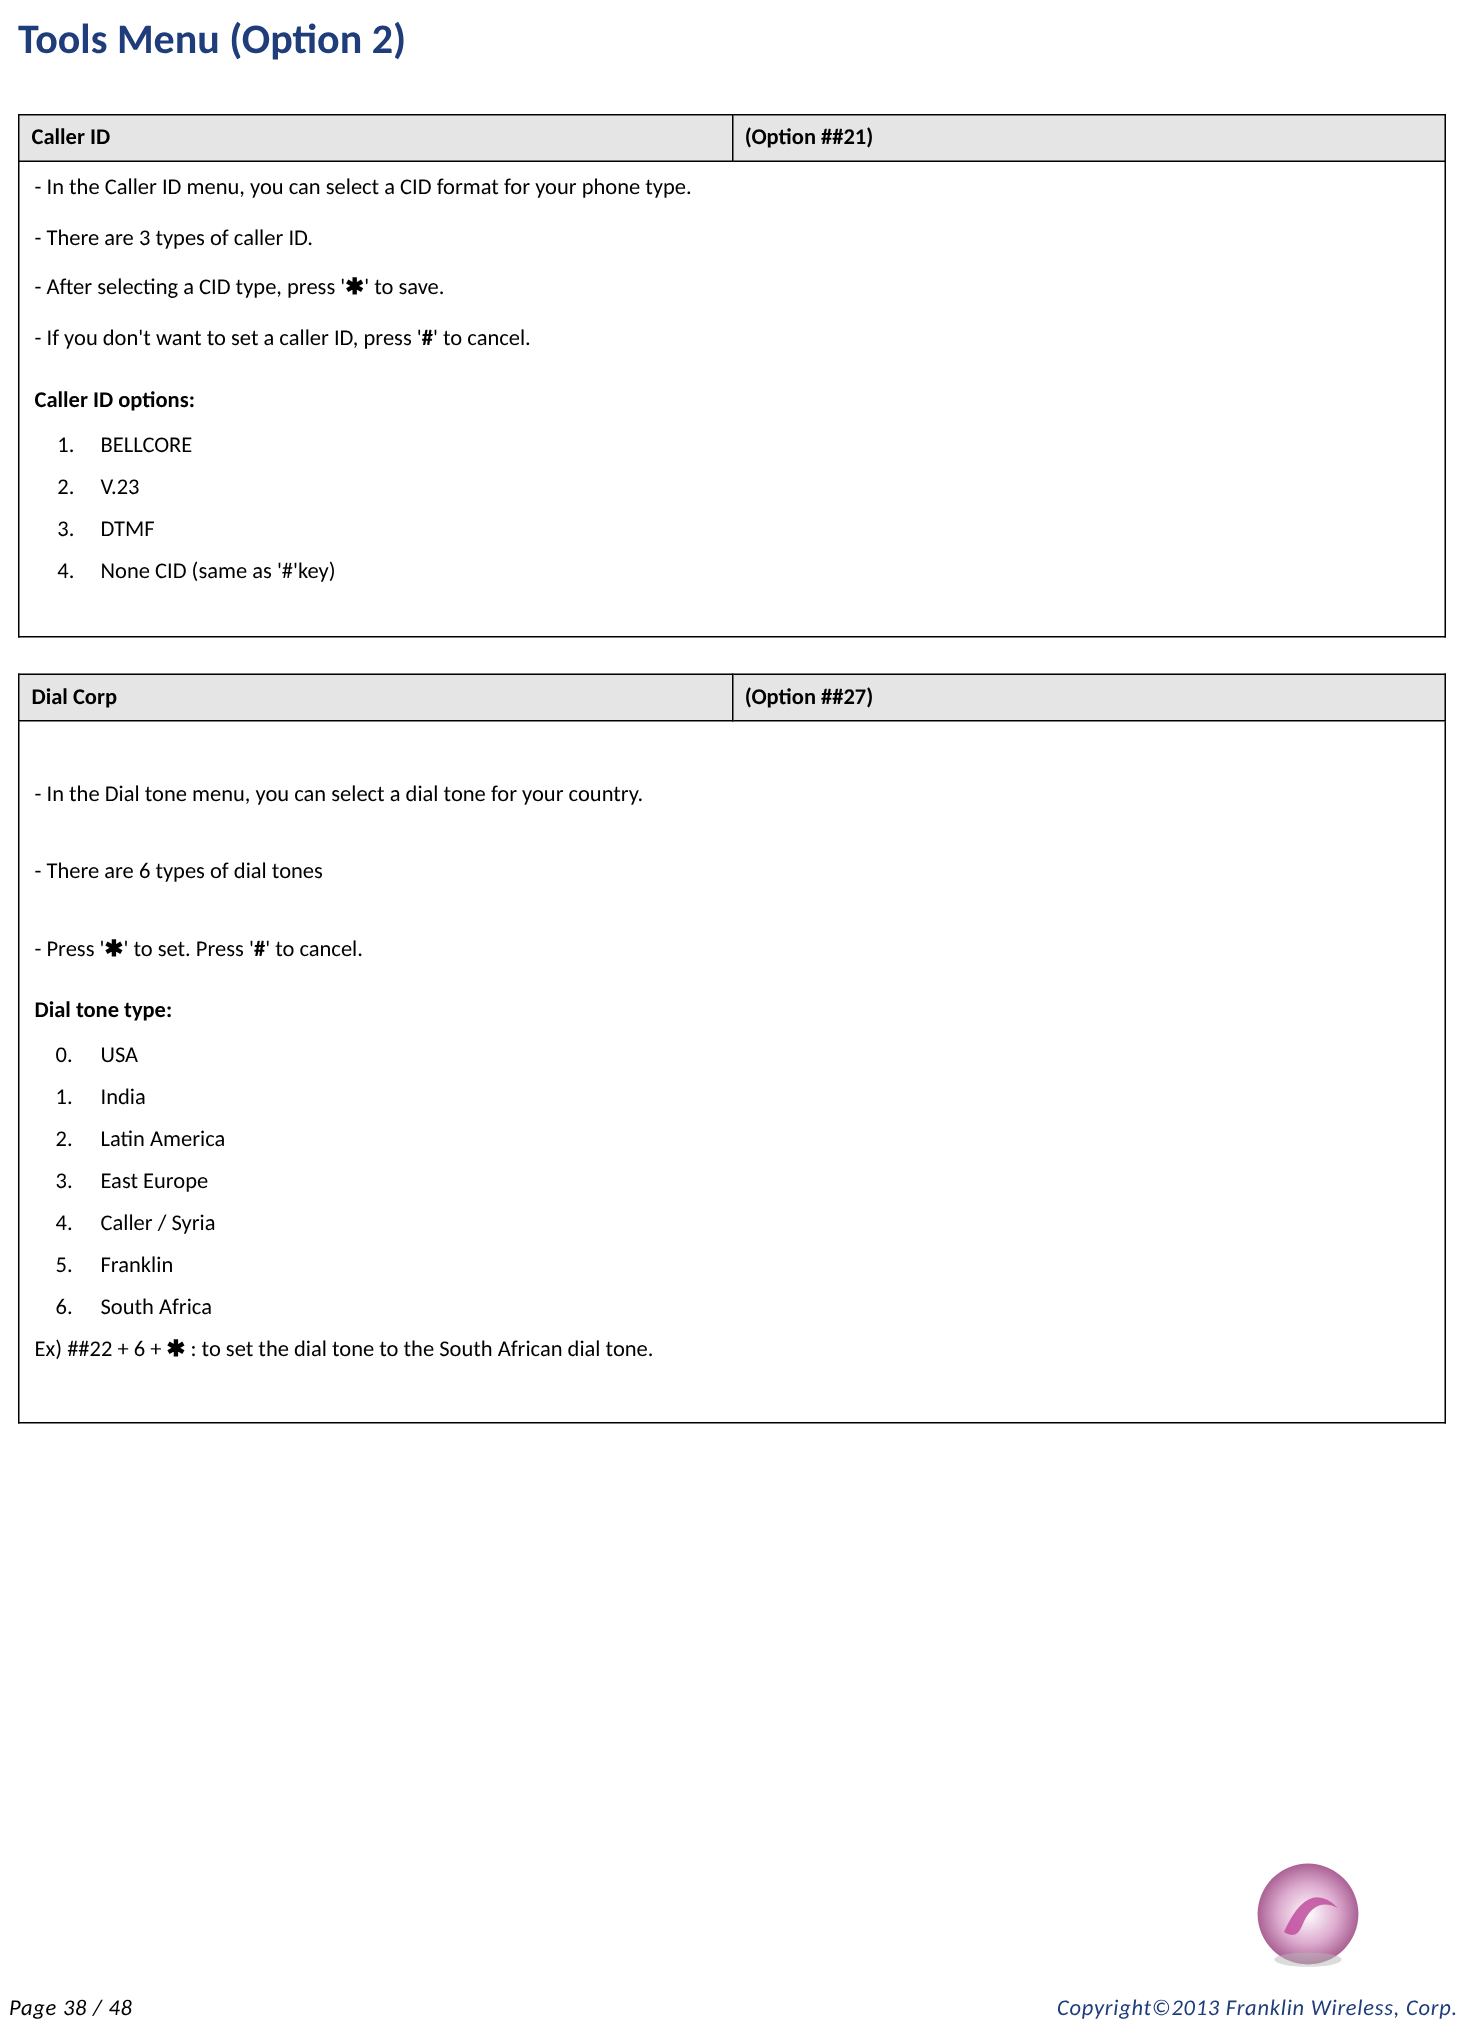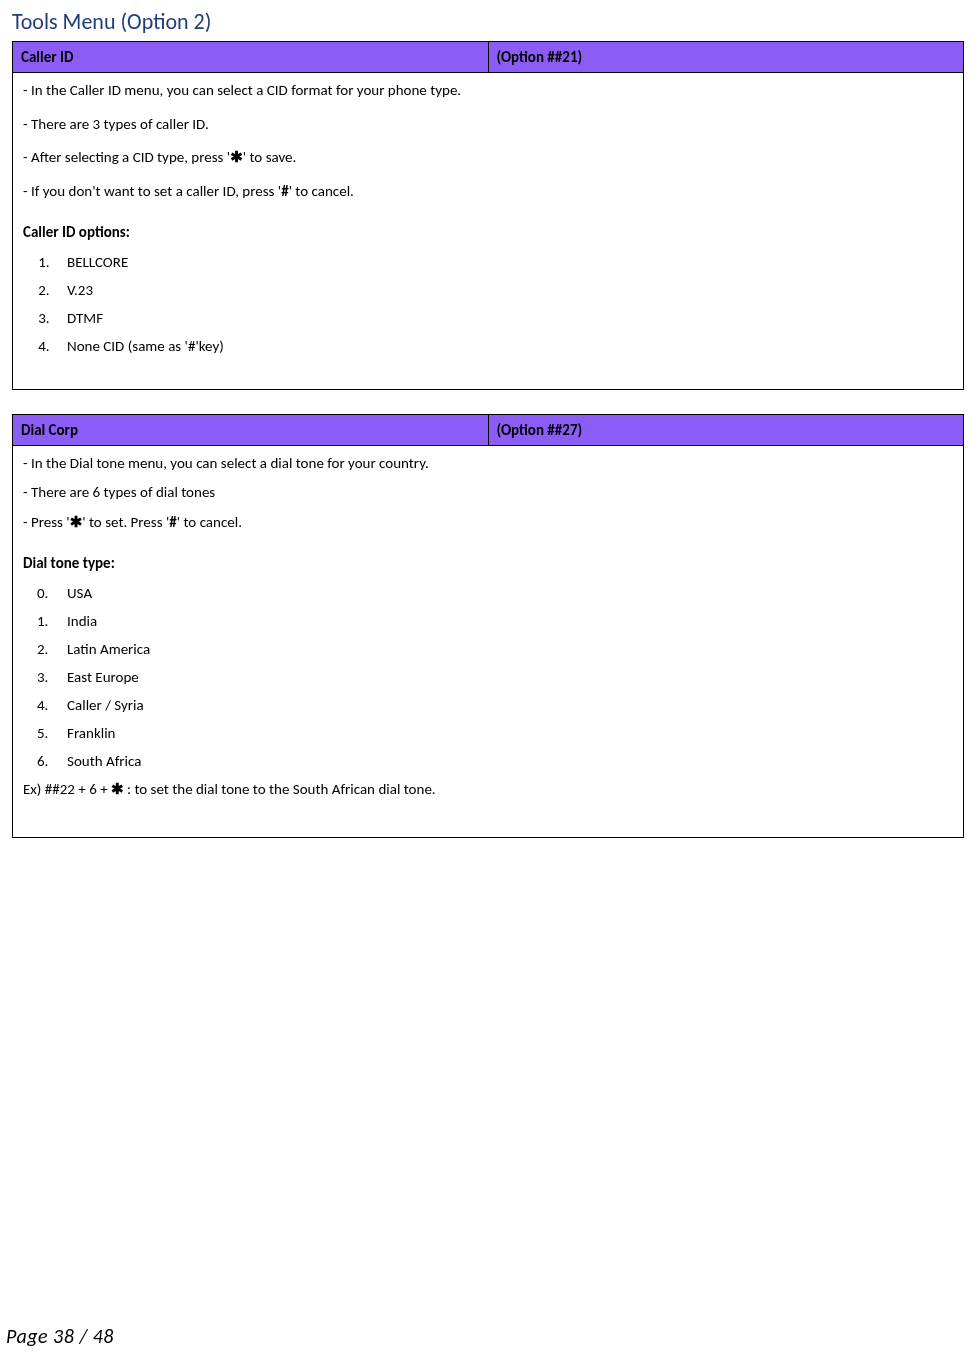--- a/index.html
+++ b/index.html
@@ -12,48 +12,48 @@
     height: 1356px;
     position: relative;
     box-sizing: border-box;
   }
   .page {
     padding: 8px 12px 0 12px;
     box-sizing: border-box;
   }
   h2.title {
     color: #1f3d7a;
-    font-size: 22px;
-    font-weight: normal;
-    margin: 0 0 6px 0;
+    font-size: 28px;
+    font-weight: bold;
+    margin: 0 0 33px 0;
   }
   table.box {
     width: 100%;
     border-collapse: collapse;
     margin-bottom: 24px;
     font-size: 15px;
   }
   table.box td, table.box th {
     border: 1px solid #000;
     vertical-align: top;
   }
   tr.header-row td {
-    background: #8b5cf6;
+    background: #e5e5e5;
     font-weight: bold;
     padding: 6px 8px;
     width: 50%;
   }
   tr.body-row td {
     padding: 8px 10px 24px 10px;
   }
   .body-content p {
     margin: 0 0 14px 0;
     line-height: 1.3;
   }
-  .body-content p.tight { margin-bottom: 10px; }
+  .body-content p.tight { margin-bottom: 10px; margin-top: 32px; }
   .body-content .subhead {
     font-weight: bold;
     margin: 22px 0 10px 0;
   }
   ol.opts {
     margin: 0 0 0 30px;
     padding: 0;
   }
   ol.opts li {
     margin: 0 0 10px 0;
@@ -75,21 +75,21 @@
 
   .footer {
     position: absolute;
     bottom: 8px;
     left: 0;
     right: 0;
     padding: 0 4px 0 6px;
     display: flex;
     justify-content: space-between;
     align-items: flex-end;
-    font-size: 20px;
+    font-size: 15px;
     box-sizing: border-box;
   }
   .footer .left {
     font-style: italic;
     letter-spacing: 0.5px;
   }
   .footer .right {
     color: #1f3d7a;
     font-style: italic;
     letter-spacing: 0.5px;
@@ -162,13 +162,28 @@
           <p class="example">Ex) ##22 + 6 + <span class="star">✱</span> : to set the dial tone to the South African dial tone.</p>
         </div>
       </td>
     </tr>
   </tbody>
     </table>
 </div>
 
 <div class="footer">
   <div class="left">Page  38  /  48</div>
+  <div class="right">
+    <svg class="logo" viewBox="0 0 100 100">
+      <defs>
+        <radialGradient id="g1" cx="50%" cy="50%" r="50%">
+          <stop offset="0%" stop-color="#ffffff"></stop>
+          <stop offset="60%" stop-color="#d8a0c8"></stop>
+          <stop offset="100%" stop-color="#a05088"></stop>
+        </radialGradient>
+      </defs>
+      <circle cx="50" cy="50" r="42" fill="url(#g1)" opacity="0.9"></circle>
+      <path d="M30 65 Q50 20 75 45 Q55 35 45 60 Q40 72 30 65 Z" fill="#c04d9d" opacity="0.85"></path>
+      <ellipse cx="50" cy="88" rx="28" ry="6" fill="#b8b8b8" opacity="0.5"></ellipse>
+    </svg>
+    <span>Copyright©2013  Franklin  Wireless, Corp.</span>
+  </div>
 </div>
 
 </body></html>

